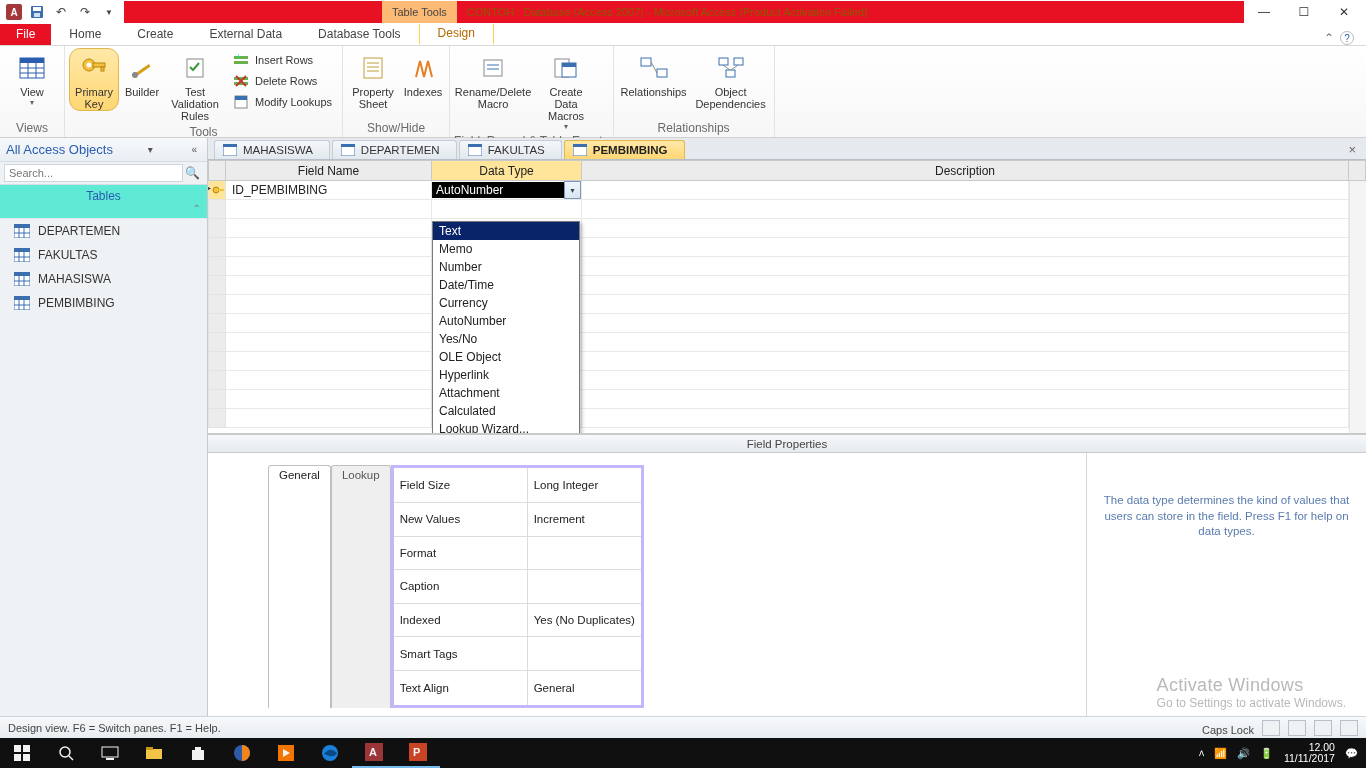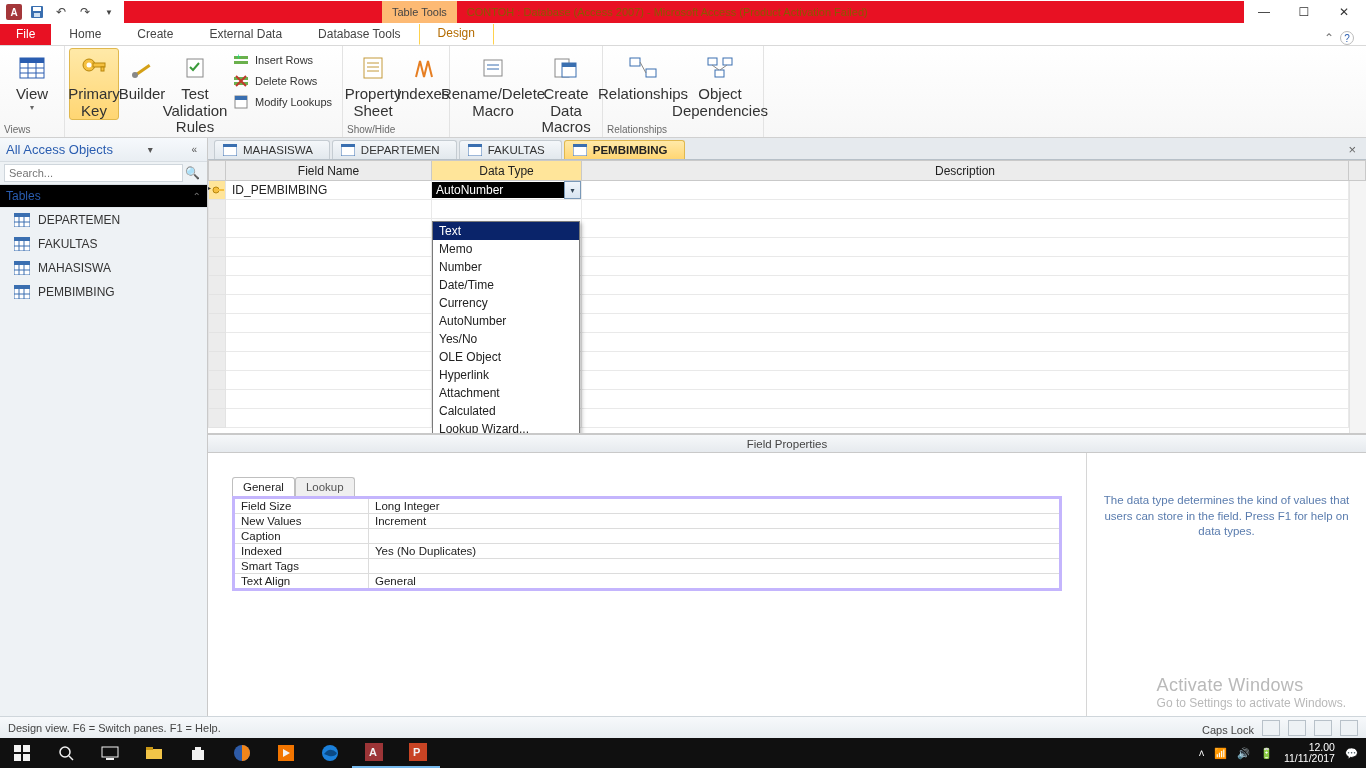--- a/index.html
+++ b/index.html
@@ -22,40 +22,40 @@
 .menutabs .file-tab { background: #e81123; color: #fff; padding: 4px 16px; font-size: 12px; height: 22px; display:flex;align-items:center;}
 .menutabs .mtab { padding: 4px 18px; font-size: 12px; color: #444; height:22px; display:flex; align-items:center;}
 .menutabs .designwrap { border-left:1px solid #ffd24d; border-right:1px solid #ffd24d; border-bottom:1px solid #fff; background:#fff;}
 .menutabs .mtab.design { color: #b36b00; }
 .menutabs .helpcorner{ margin-left:auto; padding-right:12px; color:#777; font-size:12px;display:flex;gap:6px;align-items:center;}
 
 
 .ribbon { height: 92px; background: linear-gradient(#ffffff,#f7f7f7); border-bottom: 1px solid #d0d0d0; display: flex; }
 .rgroup { border-right: 1px solid #e3e3e3; display: flex; flex-direction: column; justify-content: space-between; padding: 2px 4px 0 4px; }
 .rgroup .buttons { display: flex; align-items: flex-start; gap: 2px; flex:1;}
-.rgroup .glabel { font-size: 10px; color: #6a6a6a; padding: 2px 0; }
+.rgroup .glabel { text-align: center; font-size: 12px; color: #6a6a6a; padding: 2px 0; }
 .rbtn-lg { display: flex; flex-direction: column; align-items: center; justify-content: flex-start; width: 56px; padding: 3px 2px 0 2px; gap: 2px; text-align: center; border:1px solid transparent; border-radius:3px;}
 .rbtn-lg .ricon { width: 32px; height: 32px; display:flex;align-items:center;justify-content:center;}
-.rbtn-lg .rlbl { font-size: 15px; line-height: 1.1; color: #333; }
+.rbtn-lg .rlbl { font-size: 11px; line-height: 1.1; color: #333; }
 .rbtn-lg.dd::after{content:"▾"; font-size:8px; color:#666; margin-top:-2px;}
 .rbtn-lg.sel { background: linear-gradient(#ffe9a8,#ffd673); border:1px solid #e0b84e;}
 .rstack { display:flex; flex-direction:column; gap:1px; padding-top:2px;}
 .rbtn-sm { display:flex; align-items:center; gap:6px; padding:2px 6px; font-size:11px; color:#333;}
 .rbtn-sm .sicon{width:16px;height:16px;display:inline-flex;align-items:center;justify-content:center;}
 svg{display:block}
 
 
 .workspace { position:absolute; top:138px; left:0; right:0; bottom:22px; display:flex; background:#f0f0f0;}
 .navpane { width: 208px; background: #eef2f5; border-right:1px solid #c9c9c9; display:flex; flex-direction:column;}
 .navhead { display:flex; align-items:center; padding:4px 6px; color:#2a5db0; font-size:13px; border-bottom:1px solid #d7dde2; background:linear-gradient(#f6f9fc,#e9eef3);}
 .navhead .chev{margin-left:auto; font-size:10px; color:#555; padding:0 4px;}
 .navsearch { display:flex; align-items:center; padding:2px 4px; border-bottom:1px solid #d7dde2;}
 .navsearch input{ flex:1; border:1px solid #cfd6dc; padding:2px 4px; font-size:11px; color:#888; background:#fff;}
 .navsearch .sbtn{ width:20px; text-align:center; color:#5a7; color:#666;}
-.navgroup { padding:4px 6px; color:#2a5db0; font-size:12px; border-bottom:1px solid #e3e8ec; background:#000000; display:flex;align-items:center;}
+.navgroup { padding:4px 6px; color:#2a5db0; font-size:12px; border-bottom:1px solid #e3e8ec; background:#5eead4; display:flex;align-items:center;flex-direction:column;}
 .navgroup .chev{margin-left:auto;font-size:10px;color:#777}
 .navitem { display:flex; align-items:center; gap:8px; padding:5px 8px 5px 14px; font-size:12px; color:#333;}
 .tblicon{width:16px;height:14px;}
 
 
 .mainarea{ flex:1; display:flex; flex-direction:column; background:#ededed; position:relative;}
 .doctabs{ height:22px; background:#e6eaee; display:flex; align-items:flex-end; border-bottom:1px solid #b7c0c8; padding-left:6px; gap:0;}
 .doctab{ display:flex; align-items:center; gap:6px; padding:3px 16px 3px 8px; font-size:11.5px; color:#333; background:linear-gradient(#f4f7fa,#e2e8ed); border:1px solid #c5ccd2; border-bottom:none; border-top-left-radius:3px;border-top-right-radius:3px; margin-right:2px;}
 .doctab.active{ background:linear-gradient(#ffe9a8,#ffd673); border-color:#e0b84e; font-weight:bold; color:#222;}
 .doctabs .closex{ margin-left:auto; padding:2px 10px; color:#666; font-size:13px;}
@@ -84,21 +84,21 @@
 .keyicon{position:absolute;left:2px;top:2px;width:14px;height:14px;}
 
 
 .dd-list{ position:absolute; left:224px; top:40px; width:148px; background:#fff; border:1px solid #7a7a7a; z-index:10; box-shadow:2px 2px 4px rgba(0,0,0,0.25);}
 .dd-list .opt{ padding:2px 6px; font-size:12px;}
 .dd-list .opt.sel{ background:#0a246a; color:#fff;}
 
 
 .fp-bar{ height:19px; background:linear-gradient(#f6f8fa,#e6eaee); border-top:1px solid #c9c9c9; border-bottom:1px solid #c9c9c9; text-align:center; font-size:11.5px; color:#444; display:flex;align-items:center;justify-content:center;}
 .fp-area{ flex:1; display:flex; background:#fff;}
-.fp-left{ flex:1; padding:24px; display:flex; flex-direction:column;}
+.fp-left{ flex:1; padding:12px; display:flex; margin-left:48px;}
 .fp-tabs{ display:flex; gap:0; }
 .fp-tab{ padding:3px 10px; font-size:11.5px; border:1px solid #bfbfbf; border-bottom:none; background:#fff; border-top-left-radius:3px;border-top-right-radius:3px;}
 .fp-tab.inactive{ background:#efefef; color:#555;}
 .fp-table{ border:3px solid #c4b5fd; border-collapse:collapse;}
 .fp-table td{ border:1px solid #dcdcdc; padding:1px 6px; font-size:11.5px;}
 .fp-table td.k{ width:135px; background:#fff;}
 .fp-right{ width:280px; border-left:1px solid #d6d6d6; padding:40px 16px 0 16px; text-align:center; font-size:11.5px; color:#5a6; color:#4a6; color:#5079a5; position:relative;}
 .fp-right .hint{color:#5a7cae;line-height:1.35;}
 .watermark{ position:absolute; right:20px; bottom:10px; text-align:left;}
 .watermark .w1{ font-size:18px; color:#b9b9b9; letter-spacing:0.3px;}
@@ -180,21 +180,21 @@
             </svg>
           </div>
         <div class="rlbl">View</div>
       </div>
     </div>
     <div class="glabel">Views</div>
   </div>
 
   <div class="rgroup">
     <div class="buttons">
-      <div class="rbtn-lg sel" style="width:50px;">
+      <div class="rbtn-lg sel" style="width:50px;border-radius:11px;">
         <div class="ricon">
             <svg width="30" height="30">
               <circle cx="10" cy="12" r="6" fill="#f5c040" stroke="#b8860b"></circle>
               <circle cx="10" cy="12" r="2.5" fill="#fff"></circle>
               <rect x="14" y="10" width="12" height="4" fill="#f5c040" stroke="#b8860b"></rect>
               <rect x="22" y="14" width="3" height="4" fill="#f5c040" stroke="#b8860b"></rect>
             </svg>
           </div>
         <div class="rlbl">Primary Key</div>
       </div>
@@ -559,20 +559,24 @@
         </div>
         <table class="fp-table">
             <tbody id="fprows">
               <tr>
                 <td class="k">Field Size</td>
                 <td>Long Integer</td>
               </tr>
               <tr>
                 <td class="k">New Values</td>
                 <td>Increment</td>
+              </tr>
+              <tr>
+                <td class="k">Format</td>
+                <td></td>
               </tr>
               <tr>
                 <td class="k">Caption</td>
                 <td></td>
               </tr>
               <tr>
                 <td class="k">Indexed</td>
                 <td>Yes (No Duplicates)</td>
               </tr>
               <tr>

